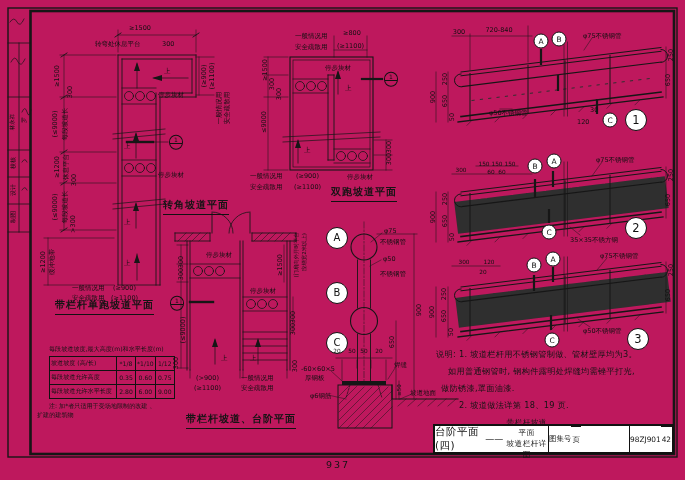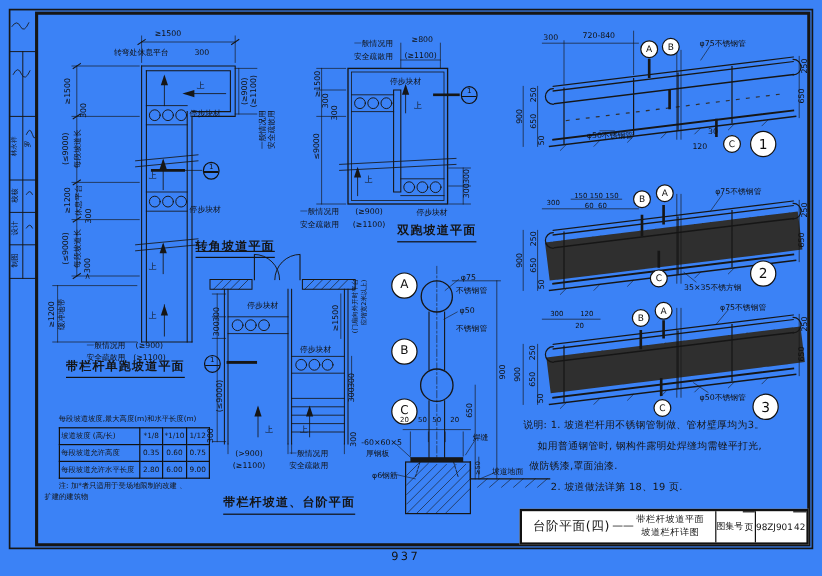--- a/index.html
+++ b/index.html
@@ -1,16 +1,16 @@
 <!DOCTYPE html>
 <html><head>
 <meta charset="utf-8">
 <style>
   html,body{margin:0;padding:0;background:#d9d9d9;}
-  .sheet{position:relative;width:685px;height:480px;background:#3b82f6;
+  .sheet{position:relative;width:685px;height:480px;background:#be185d;
          font-family:"DejaVu Sans",sans-serif;color:#141414;overflow:hidden;margin:0 auto;}
   .geo{position:absolute;left:0;top:0;}
   .layer{position:absolute;left:0;top:0;width:685px;height:480px;pointer-events:none;}
   .lbl{position:absolute;font-size:6.5px;line-height:1.05;white-space:nowrap;color:#101010;}
   .lbl.c{transform:translate(-50%,-50%);}
   .lbl.v{transform:translate(-50%,-50%) rotate(-90deg);}
   .lbl.circ{display:flex;align-items:center;justify-content:center;width:13px;height:13px;
             border:1px solid #111;border-radius:50%;font-size:7.5px;background:#fff;
             transform:translate(-50%,-50%);}
   .lbl.md{width:20px;height:20px;font-size:10px;}
@@ -29,21 +29,21 @@
   .tnote{font-size:6.1px;margin-top:2px;line-height:1.5;}
   .tnote .in{display:block;margin-left:-12px;}
   .tblock{position:absolute;left:433px;top:424px;width:241px;height:30px;border:2px solid #111;
           display:flex;box-sizing:border-box;background:#fff;}
   .tb-main{flex:1;display:flex;align-items:center;justify-content:center;gap:2px;}
   .tb-cat{font-size:10.5px;letter-spacing:0.5px;}
   .tb-dash{font-size:9px;}
   .tb-titles{font-size:7.6px;text-align:center;line-height:1.4;letter-spacing:0.5px;}
   .tb-col{border-left:1px solid #111;display:flex;flex-direction:row;}
   .tb-col.a{width:32px;}
-  .tb-col.b{width:42px;}
+  .tb-col.b{width:42px;margin-left:48px;}
   .tb-cell{flex:1;display:flex;align-items:center;justify-content:center;font-size:7.4px;white-space:nowrap;}
   .tb-cell+.tb-cell{border-top:1px solid #111;}
   .pageno{position:absolute;left:326px;top:459px;font-size:9.5px;letter-spacing:2px;text-align:center;}
 </style>
 </head>
 <body>
 
 <div class="sheet">
 
   <svg class="geo" width="685" height="480" viewBox="0 0 685 480">
@@ -356,21 +356,21 @@
       <div class="lbl v" style="left: 419px; top: 310px;">900</div>
       <div class="lbl v" style="left: 392px; top: 342px;">650</div>
       <div class="lbl" style="left: 394px; top: 362px;">焊缝</div>
       <div class="lbl v" style="left: 400px; top: 390px; font-size: 5.5px;">≥50</div>
       <div class="lbl" style="left: 410px; top: 390px;">坡道地面</div>
       <div class="lbl" style="left: 301px; top: 366px;">-60×60×5</div>
       <div class="lbl" style="left: 305px; top: 375px;">厚钢板</div>
       <div class="lbl" style="left: 310px; top: 393px;">φ6钢筋</div>
     </div>
 
-  <div class="dtitle" style="left:163px;top:198px;text-decoration:underline;">转角坡道平面</div>
+  <div class="dtitle" style="left:163px;top:198px;">转角坡道平面</div>
   <div class="dtitle" style="left:331px;top:185px;">双跑坡道平面</div>
   <div class="dtitle" style="left:55px;top:298px;">带栏杆单跑坡道平面</div>
   <div class="dtitle" style="left:186px;top:412px;">带栏杆坡道、台阶平面</div>
 
   <div class="nline" style="left:436px;top:349px;">说明: 1. 坡道栏杆用不锈钢管制做、管材壁厚均为3。</div>
   <div class="nline" style="left:448px;top:366px;">如用普通钢管时, 钢构件露明处焊缝均需锉平打光,</div>
   <div class="nline" style="left:441px;top:383px;">做防锈漆,罩面油漆.</div>
   <div class="nline" style="left:459px;top:400px;">2. 坡道做法详第 18、19 页.</div>
 
   <div class="tblwrap">

